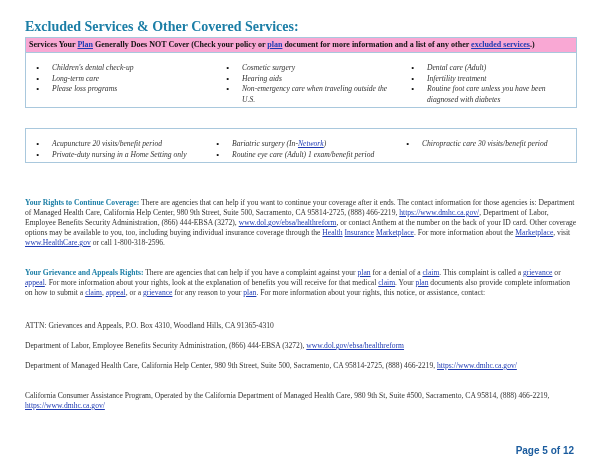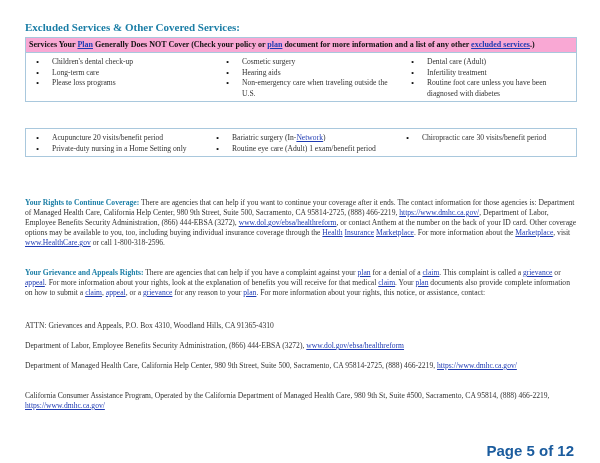--- a/index.html
+++ b/index.html
@@ -1,30 +1,30 @@
 <!DOCTYPE html>
 <html><head>
 <meta charset="utf-8">
 <style>
   html, body { margin: 0; padding: 0; background: #ffffff; }
   body { width: 600px; height: 463px; position: relative; overflow: hidden;
          font-family: "Liberation Serif", "DejaVu Serif", serif; color: #222; font-size: 7.6px; line-height: 10px; }
   a, .lnk { color: #1f3bb3; text-decoration: underline; }
-  .section-title { position: absolute; left: 25px; top: 22px; color: #1b7ea6; font-weight: bold; font-size: 11px; }
+  .section-title { position: absolute; left: 25px; top: 22px; color: #1b7ea6; font-weight: bold; font-size: 14px; }
   .box { position: absolute; left: 25px; width: 550px; border: 1px solid #a9c8dd; }
   .box-head { background: #f9a8d4; border-bottom: 1px solid #a9c8dd; padding: 2px 3px; font-weight: bold; color: #111; font-size: 8px; line-height: 10px; }
-  .box-body { display: flex; padding: 4px 0 2px 0; }
+  .box-body { display: flex; padding: 10px 0 2px 0; font-style: italic; }
   .col { list-style: none; margin: 0; padding: 0; }
   .col li { position: relative; padding-left: 26px; line-height: 10.6px; color: #333; }
   .col li::before { content: "\2022"; position: absolute; left: 10px; top: 0; color: #111; font-size: 9px; }
   #box1 { top: 37px; }
   #box2 { top: 128px; }
   .para { position: absolute; left: 25px; width: 552px; color: #333; }
   .para .lead { color: #1b7ea6; font-weight: bold; }
-  .page-num { position: absolute; right: 26px; top: 446px; font-family: "Liberation Sans", sans-serif; font-weight: bold; color: #1b5c9e; font-size: 15px; }
+  .page-num { position: absolute; right: 26px; top: 446px; font-family: "Liberation Sans", sans-serif; font-weight: bold; color: #1b5c9e; font-size: 10px; }
 </style>
 </head>
 <body>
 
 <div class="section-title">Excluded Services &amp; Other Covered Services:</div>
 
 <div class="box" id="box1">
   <div class="box-head"><span>Services Your </span><a>Plan</a><span> Generally Does NOT Cover (Check your policy or </span><a>plan</a><span> document for more information and a list of any other </span><a>excluded services</a><span>.)</span></div>
   <div class="box-body">
     <ul class="col" style="width:190px">

